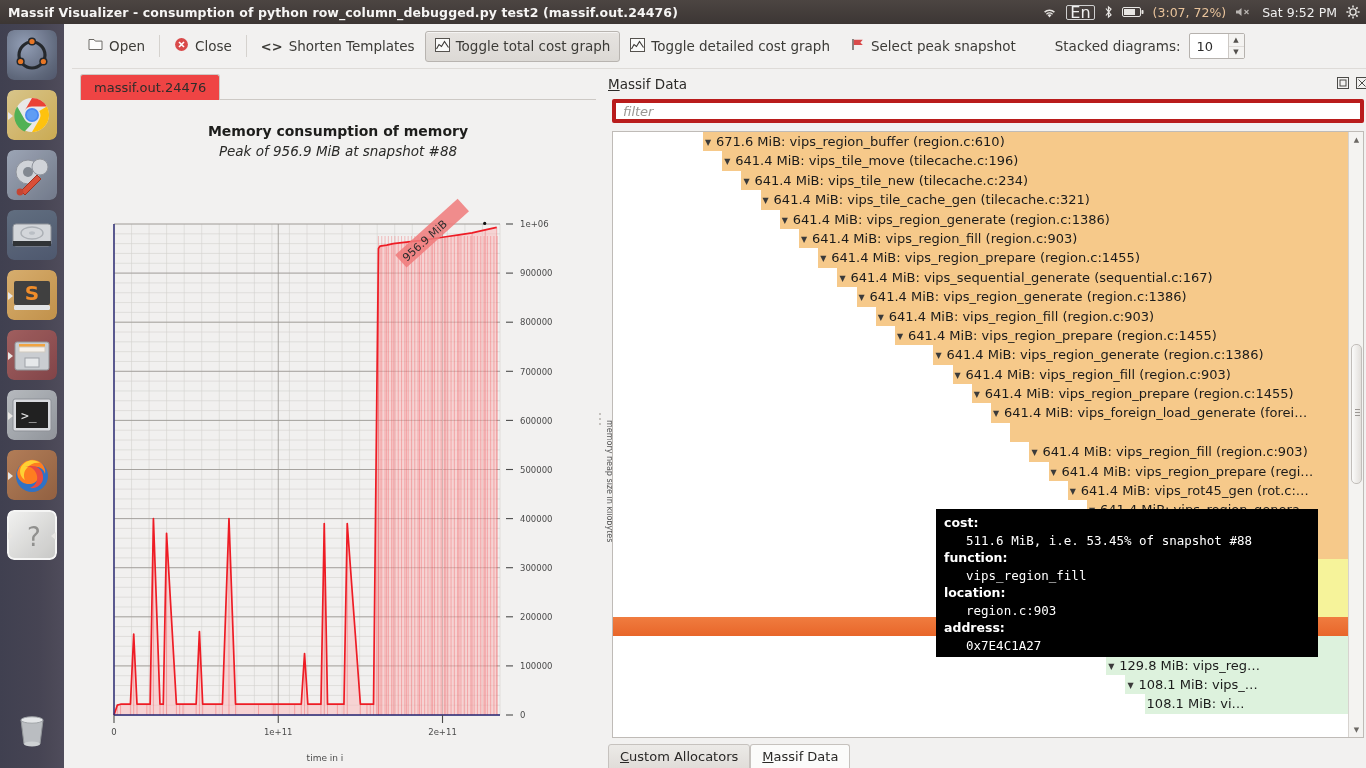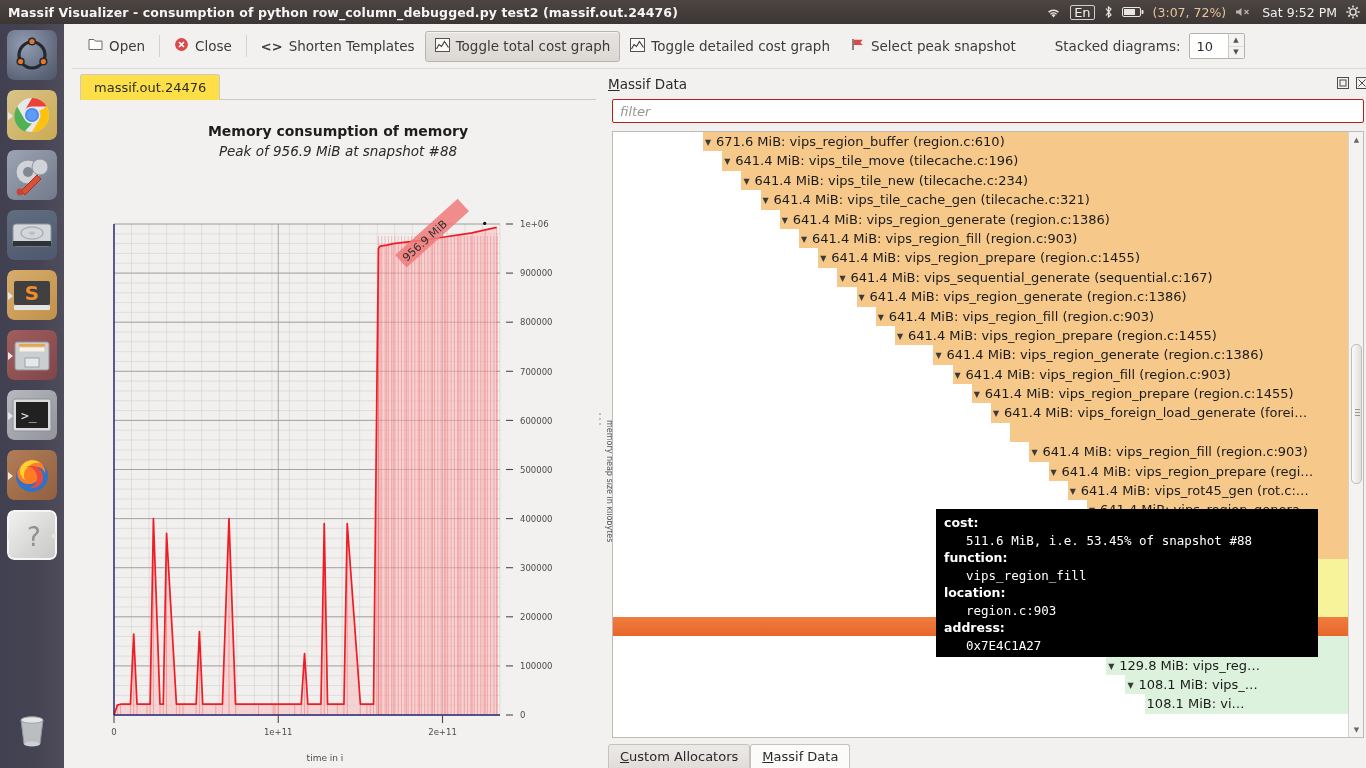--- a/index.html
+++ b/index.html
@@ -22,21 +22,21 @@
     padding-left: 8px; font-weight: bold; font-size: 12.5px; color: #f6f5f4;
     letter-spacing: 0.1px; white-space: nowrap;
   }
   #indicators {
     margin-left: auto; display: flex; align-items: center; gap: 9px;
     padding-right: 6px; font-size: 12.5px; color: #efefef;
   }
   #indicators .ind { display: flex; align-items: center; }
   .kb-badge {
     border: 1px solid #cfcfcf; border-radius: 2px; padding: 0 3px;
-    font-size: 13px; line-height: 13px; color: #efefef;
+    font-size: 16px; line-height: 13px; color: #efefef;
   }
   .batt-pct { color: #e8c39b; }
   .muted { color: #b9b5b2; }
 
   
   #launcher {
     position: absolute; left: 0; top: 24px; width: 64px; height: 744px;
     background: linear-gradient(to right, #3b3b4b 0%, #413f4e 60%, #4a4757 100%);
     opacity: 0.97;
   }
@@ -98,21 +98,21 @@
   .spin-arrows div:first-child { border-bottom: 1px solid #dedbd8; }
 
   
   #content { position: absolute; left: 0; top: 45px; width: 1302px; height: 699px; }
 
   
   #left-dock { position: absolute; left: 0; top: 0; width: 530px; height: 699px; }
   #chart-tabbar { position: absolute; left: 8px; top: 5px; width: 516px; height: 26px; }
   #chart-tab {
     position: absolute; left: 0; top: 0; height: 26px; padding: 0 13px;
-    background: #fde047; border: 1px solid #cdc9c5; border-bottom: none;
+    background: #ef4444; border: 1px solid #cdc9c5; border-bottom: none;
     border-radius: 3px 3px 0 0; font-size: 13px; color: #2e2d2b;
     display: flex; align-items: center;
   }
   #chart-tab-underline {
     position: absolute; left: 0; top: 25px; width: 516px; height: 1px; background: #cdc9c5;
   }
   #chart-area { position: absolute; left: 8px; top: 31px; width: 516px; height: 660px; background: #f2f1f0; }
   #chart-title { position: absolute; top: 23px; width: 516px; text-align: center; font-size: 14px; font-weight: bold; color: #1d1d1b; }
   #chart-subtitle { position: absolute; top: 43px; width: 516px; text-align: center; font-size: 13.5px; font-style: italic; color: #2a2a28; }
   #legend-box {
@@ -132,21 +132,21 @@
   #xlabel { position: absolute; left: 0; top: 653px; width: 490px; text-align: center; font-size: 9px; color: #4c4c4c; }
 
   
   #right-dock { position: absolute; left: 530px; top: 0; width: 772px; height: 699px; }
   #dock-title { position: absolute; left: 6px; top: 7px; font-size: 13.5px; color: #2c2b29; }
   #dock-title .uline { text-decoration: underline; }
   #dock-buttons { position: absolute; right: 6px; top: 8px; display: flex; gap: 7px; }
   .dock-btn { width: 12px; height: 12px; color: #4b4a47; font-size: 11px; line-height: 12px; text-align: center; }
   #filter-input {
     position: absolute; left: 10px; top: 30px; width: 752px; height: 24px;
-    background: #fff; border: 1px solid #b91c1c; border-radius: 2px;
+    background: #fff; border: 4px solid #b91c1c; border-radius: 2px;
     display: flex; align-items: center; padding-left: 7px;
     font-size: 13px; font-style: italic; color: #9a9793;
   }
   #tree-wrap {
     position: absolute; left: 10px; top: 62px; width: 752px; height: 607px;
     background: #fff; border: 1px solid #bfbbb7; overflow: hidden;
   }
   #tree { position: absolute; left: 0; top: 0; width: 735px; height: 722px; overflow: hidden; }
   .trow {
     position: relative; height: 19.4px; line-height: 19.4px;

